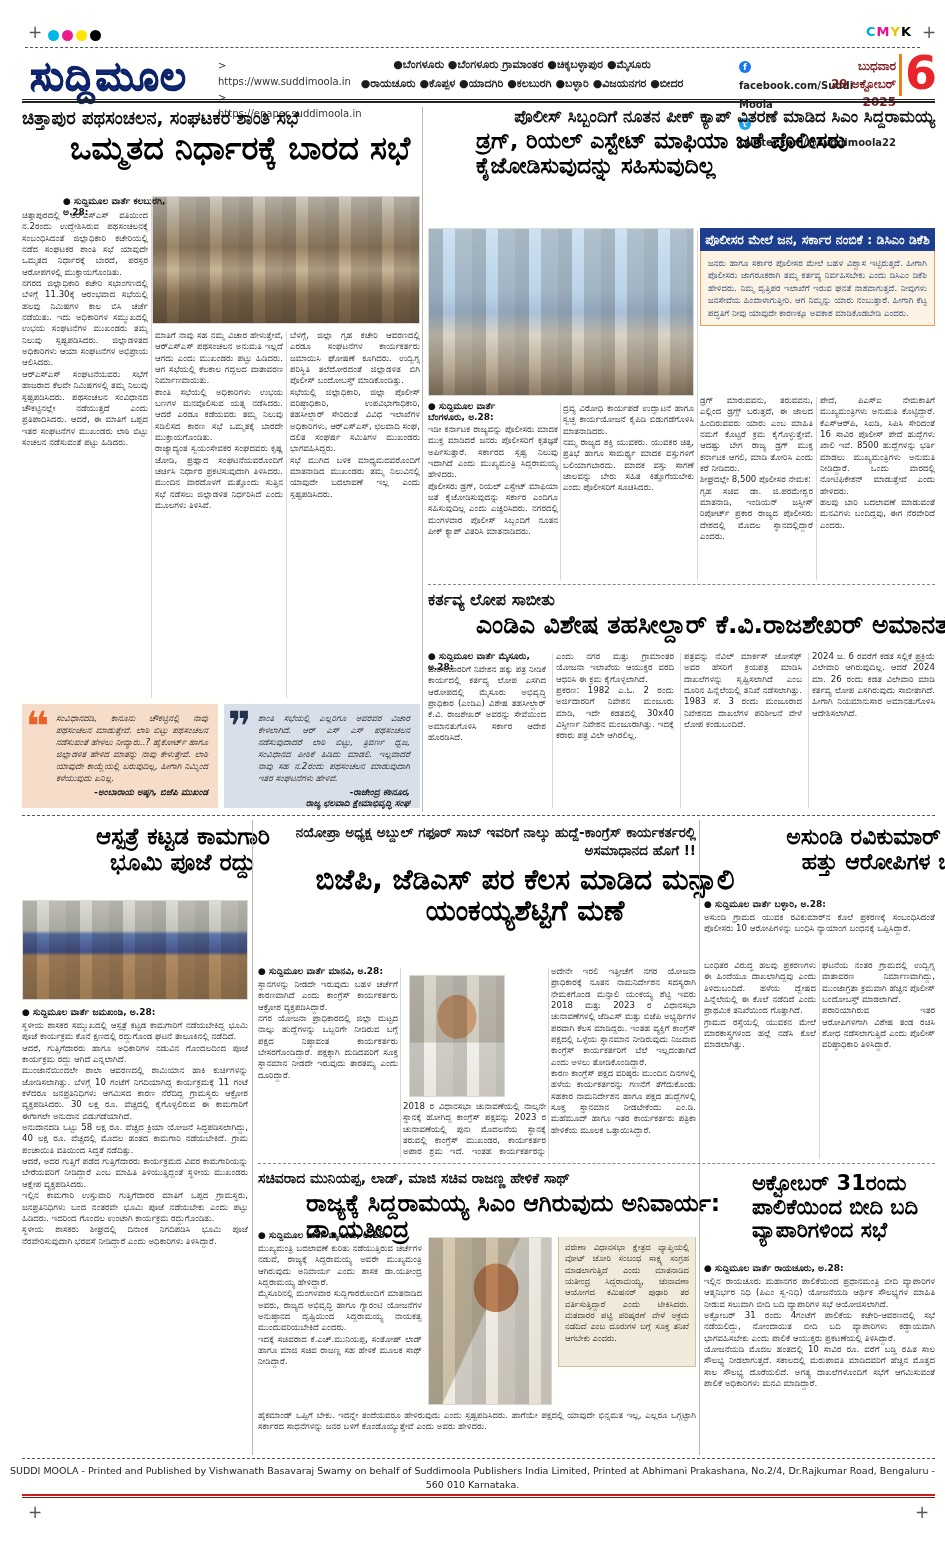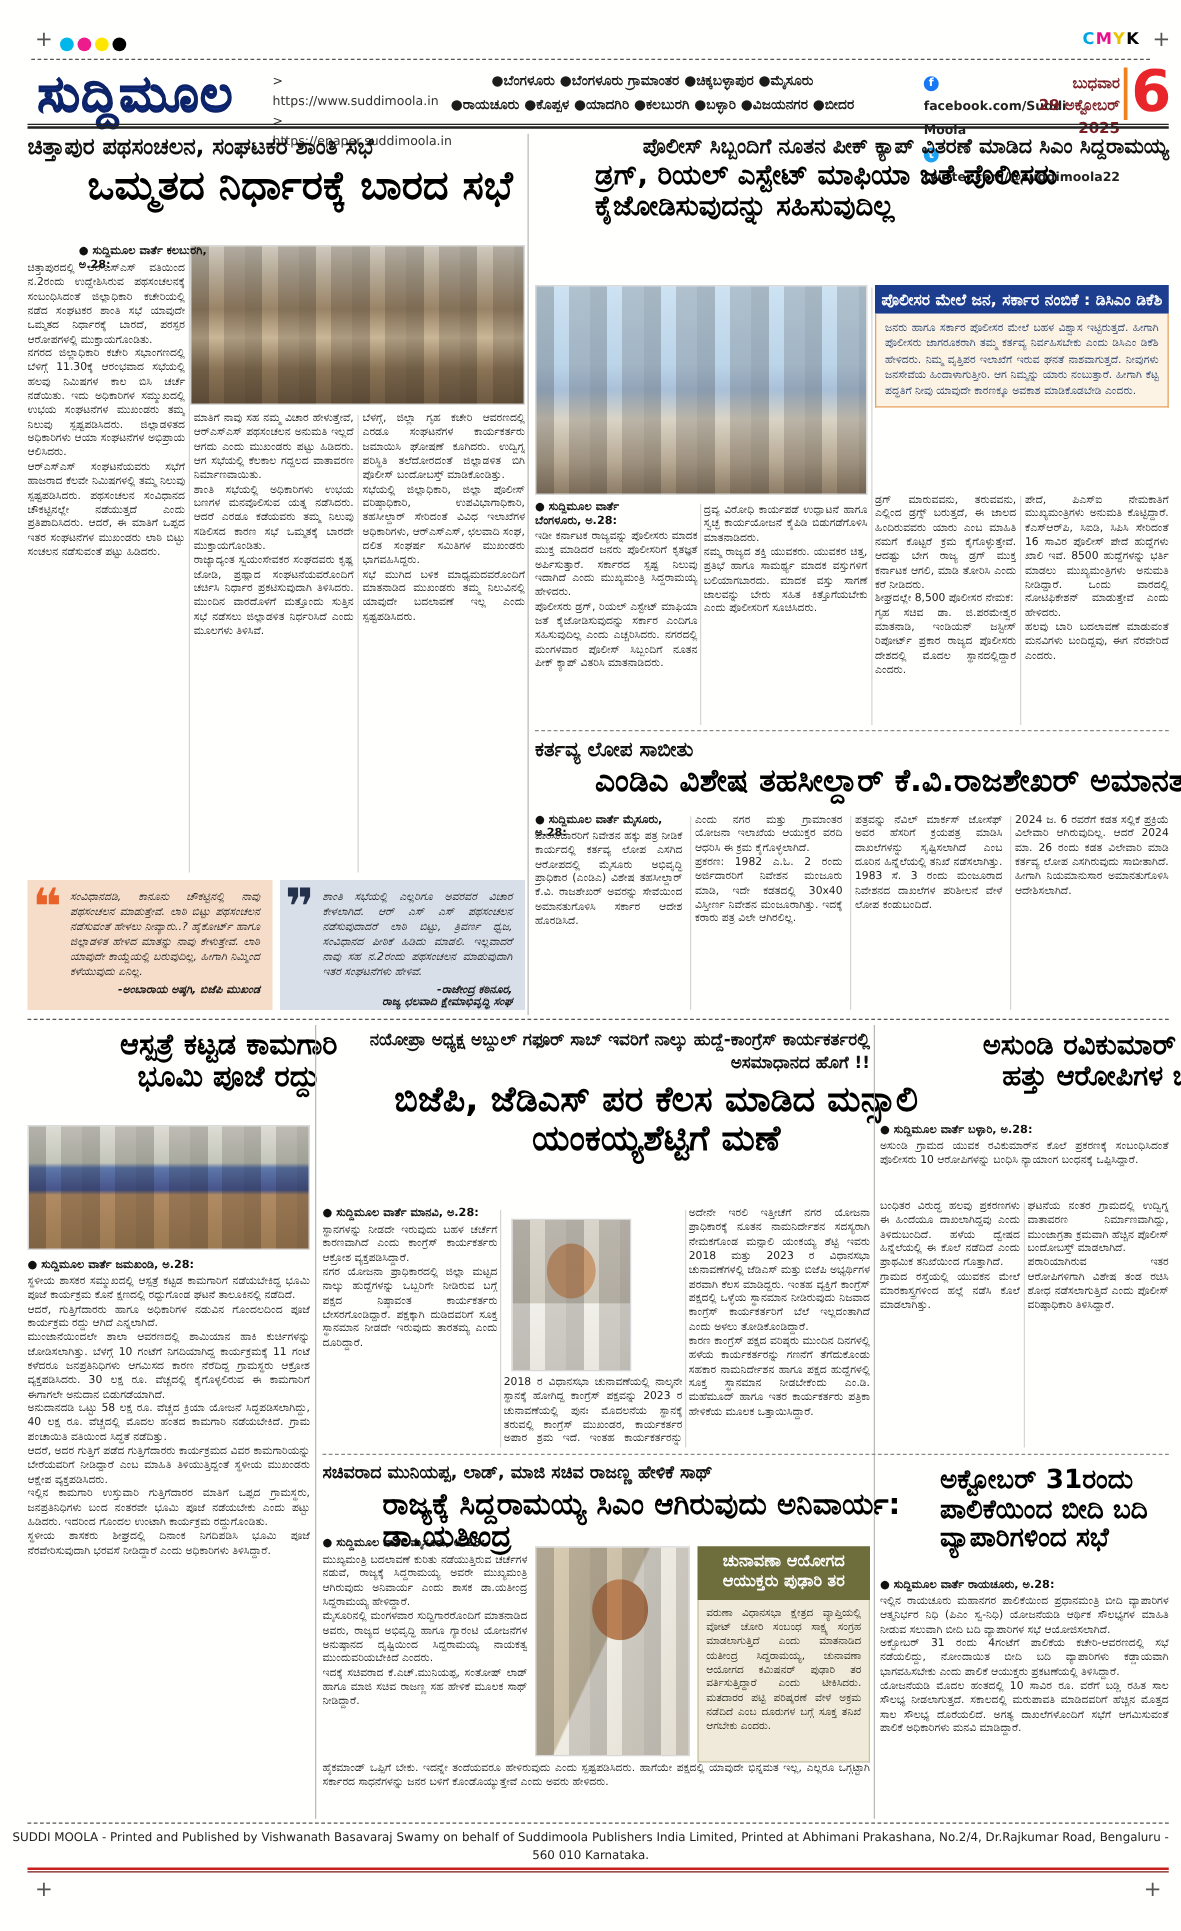--- a/index.html
+++ b/index.html
@@ -197,21 +197,20 @@
   <div class="abs dotline" style="left:258px;top:1163px;width:677px;"></div>
 
   <div class="abs kicker" style="left:258px;top:1170px;width:438px;font-size:14px;">ಸಚಿವರಾದ ಮುನಿಯಪ್ಪ, ಲಾಡ್, ಮಾಜಿ ಸಚಿವ ರಾಜಣ್ಣ ಹೇಳಿಕೆ ಸಾಥ್</div>
   <div class="abs headline" style="left:258px;top:1190px;width:438px;font-size:23.5px;">ರಾಜ್ಯಕ್ಕೆ ಸಿದ್ದರಾಮಯ್ಯ ಸಿಎಂ ಆಗಿರುವುದು ಅನಿವಾರ್ಯ: ಡಾ.ಯತೀಂದ್ರ</div>
   <div class="abs byline" style="left:258px;top:1230px;width:164px;">● ಸುದ್ದಿಮೂಲ ವಾರ್ತೆ ಮೈಸೂರು, ಅ.28:</div>
   <div class="abs bodytext" style="left:258px;top:1243px;width:164px;height:162px;">ಮುಖ್ಯಮಂತ್ರಿ ಬದಲಾವಣೆ ಕುರಿತು ನಡೆಯುತ್ತಿರುವ ಚರ್ಚೆಗಳ ನಡುವೆ, ರಾಜ್ಯಕ್ಕೆ ಸಿದ್ದರಾಮಯ್ಯ ಅವರೇ ಮುಖ್ಯಮಂತ್ರಿ ಆಗಿರುವುದು ಅನಿವಾರ್ಯ ಎಂದು ಶಾಸಕ ಡಾ.ಯತೀಂದ್ರ ಸಿದ್ದರಾಮಯ್ಯ ಹೇಳಿದ್ದಾರೆ.
 ಮೈಸೂರಿನಲ್ಲಿ ಮಂಗಳವಾರ ಸುದ್ದಿಗಾರರೊಂದಿಗೆ ಮಾತನಾಡಿದ ಅವರು, ರಾಜ್ಯದ ಅಭಿವೃದ್ಧಿ ಹಾಗೂ ಗ್ಯಾರಂಟಿ ಯೋಜನೆಗಳ ಅನುಷ್ಠಾನದ ದೃಷ್ಟಿಯಿಂದ ಸಿದ್ದರಾಮಯ್ಯ ನಾಯಕತ್ವ ಮುಂದುವರಿಯಬೇಕಿದೆ ಎಂದರು.
 ಇದಕ್ಕೆ ಸಚಿವರಾದ ಕೆ.ಎಚ್.ಮುನಿಯಪ್ಪ, ಸಂತೋಷ್ ಲಾಡ್ ಹಾಗೂ ಮಾಜಿ ಸಚಿವ ರಾಜಣ್ಣ ಸಹ ಹೇಳಿಕೆ ಮೂಲಕ ಸಾಥ್ ನೀಡಿದ್ದಾರೆ.</div>
   <div class="abs photo ph-speak" style="left:428px;top:1237px;width:124px;height:168px;"></div>
   <div class="abs" style="left:558px;top:1237px;width:138px;">
-    <div class="subbox-title">ಚುನಾವಣಾ ಆಯೋಗದ ಆಯುಕ್ತರು ಪುಢಾರಿ ತರ</div>
     <div class="subbox-body" style="height:130px;">ವರುಣಾ ವಿಧಾನಸಭಾ ಕ್ಷೇತ್ರದ ವ್ಯಾಪ್ತಿಯಲ್ಲಿ ವೋಟ್ ಚೋರಿ ಸಂಬಂಧ ಸಾಕ್ಷ್ಯ ಸಂಗ್ರಹ ಮಾಡಲಾಗುತ್ತಿದೆ ಎಂದು ಮಾತನಾಡಿದ ಯತೀಂದ್ರ ಸಿದ್ದರಾಮಯ್ಯ, ಚುನಾವಣಾ ಆಯೋಗದ ಕಮಿಷನರ್ ಪುಢಾರಿ ತರ ವರ್ತಿಸುತ್ತಿದ್ದಾರೆ ಎಂದು ಟೀಕಿಸಿದರು. ಮತದಾರರ ಪಟ್ಟಿ ಪರಿಷ್ಕರಣೆ ವೇಳೆ ಅಕ್ರಮ ನಡೆದಿದೆ ಎಂಬ ದೂರುಗಳ ಬಗ್ಗೆ ಸೂಕ್ತ ತನಿಖೆ ಆಗಬೇಕು ಎಂದರು.</div>
   </div>
   <div class="abs bodytext" style="left:258px;top:1410px;width:438px;height:44px;">ಹೈಕಮಾಂಡ್ ಒಪ್ಪಿಗೆ ಬೇಕು. ಇದನ್ನೇ ತಂದೆಯವರೂ ಹೇಳಿರುವುದು ಎಂದು ಸ್ಪಷ್ಟಪಡಿಸಿದರು. ಹಾಗೆಯೇ ಪಕ್ಷದಲ್ಲಿ ಯಾವುದೇ ಭಿನ್ನಮತ ಇಲ್ಲ, ಎಲ್ಲರೂ ಒಗ್ಗಟ್ಟಾಗಿ ಸರ್ಕಾರದ ಸಾಧನೆಗಳನ್ನು ಜನರ ಬಳಿಗೆ ಕೊಂಡೊಯ್ಯುತ್ತೇವೆ ಎಂದು ಅವರು ಹೇಳಿದರು.</div>
 
   <div class="abs headline" style="left:704px;top:1172px;width:231px;font-size:21px;">ಅಕ್ಟೋಬರ್ 31ರಂದು ಪಾಲಿಕೆಯಿಂದ ಬೀದಿ ಬದಿ ವ್ಯಾಪಾರಿಗಳಿಂದ ಸಭೆ</div>
   <div class="abs byline" style="left:704px;top:1263px;width:231px;">● ಸುದ್ದಿಮೂಲ ವಾರ್ತೆ ರಾಯಚೂರು, ಅ.28:</div>
   <div class="abs bodytext" style="left:704px;top:1276px;width:231px;height:178px;">ಇಲ್ಲಿನ ರಾಯಚೂರು ಮಹಾನಗರ ಪಾಲಿಕೆಯಿಂದ ಪ್ರಧಾನಮಂತ್ರಿ ಬೀದಿ ವ್ಯಾಪಾರಿಗಳ ಆತ್ಮನಿರ್ಭರ ನಿಧಿ (ಪಿಎಂ ಸ್ವ-ನಿಧಿ) ಯೋಜನೆಯಡಿ ಆರ್ಥಿಕ ಸೌಲಭ್ಯಗಳ ಮಾಹಿತಿ ನೀಡುವ ಸಲುವಾಗಿ ಬೀದಿ ಬದಿ ವ್ಯಾಪಾರಿಗಳ ಸಭೆ ಆಯೋಜಿಸಲಾಗಿದೆ.
 ಅಕ್ಟೋಬರ್ 31 ರಂದು 4ಗಂಟೆಗೆ ಪಾಲಿಕೆಯ ಕಚೇರಿ-ಆವರಣದಲ್ಲಿ ಸಭೆ ನಡೆಯಲಿದ್ದು, ನೋಂದಾಯಿತ ಬೀದಿ ಬದಿ ವ್ಯಾಪಾರಿಗಳು ಕಡ್ಡಾಯವಾಗಿ ಭಾಗವಹಿಸಬೇಕು ಎಂದು ಪಾಲಿಕೆ ಆಯುಕ್ತರು ಪ್ರಕಟಣೆಯಲ್ಲಿ ತಿಳಿಸಿದ್ದಾರೆ.
 ಯೋಜನೆಯಡಿ ಮೊದಲ ಹಂತದಲ್ಲಿ 10 ಸಾವಿರ ರೂ. ವರೆಗೆ ಬಡ್ಡಿ ರಹಿತ ಸಾಲ ಸೌಲಭ್ಯ ನೀಡಲಾಗುತ್ತದೆ. ಸಕಾಲದಲ್ಲಿ ಮರುಪಾವತಿ ಮಾಡಿದವರಿಗೆ ಹೆಚ್ಚಿನ ಮೊತ್ತದ ಸಾಲ ಸೌಲಭ್ಯ ದೊರೆಯಲಿದೆ. ಅಗತ್ಯ ದಾಖಲೆಗಳೊಂದಿಗೆ ಸಭೆಗೆ ಆಗಮಿಸುವಂತೆ ಪಾಲಿಕೆ ಅಧಿಕಾರಿಗಳು ಮನವಿ ಮಾಡಿದ್ದಾರೆ.</div>
 

